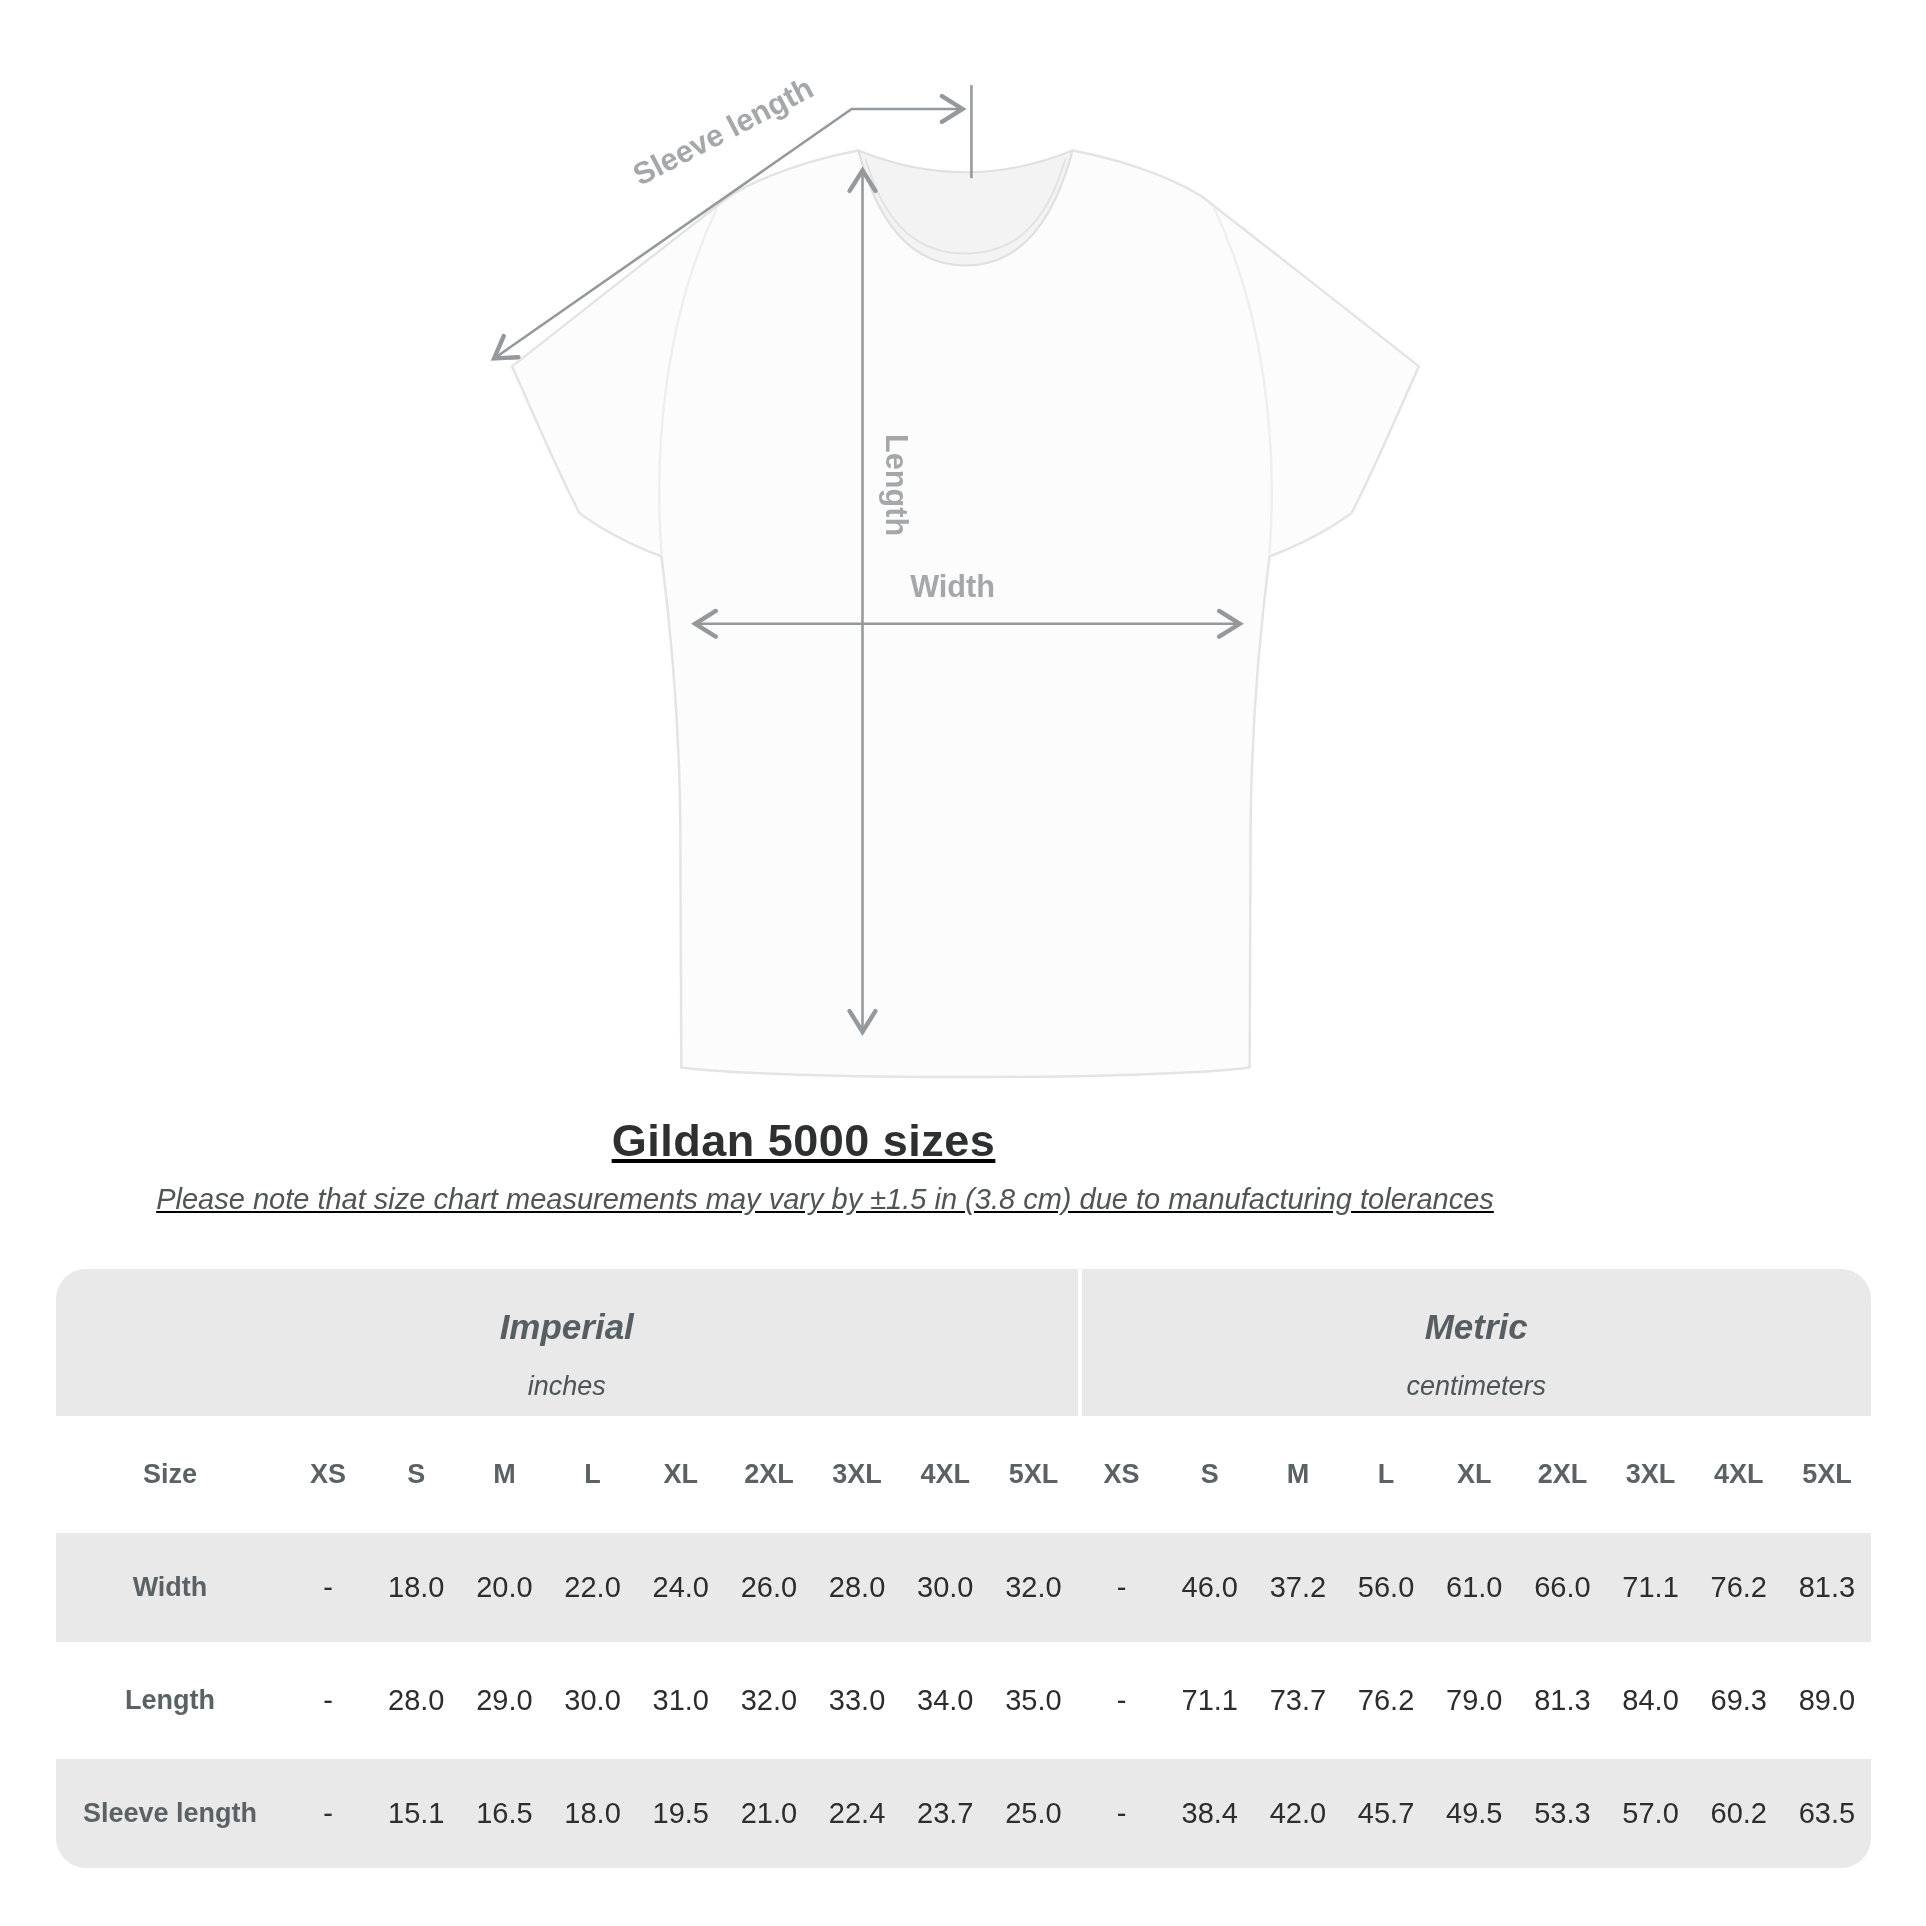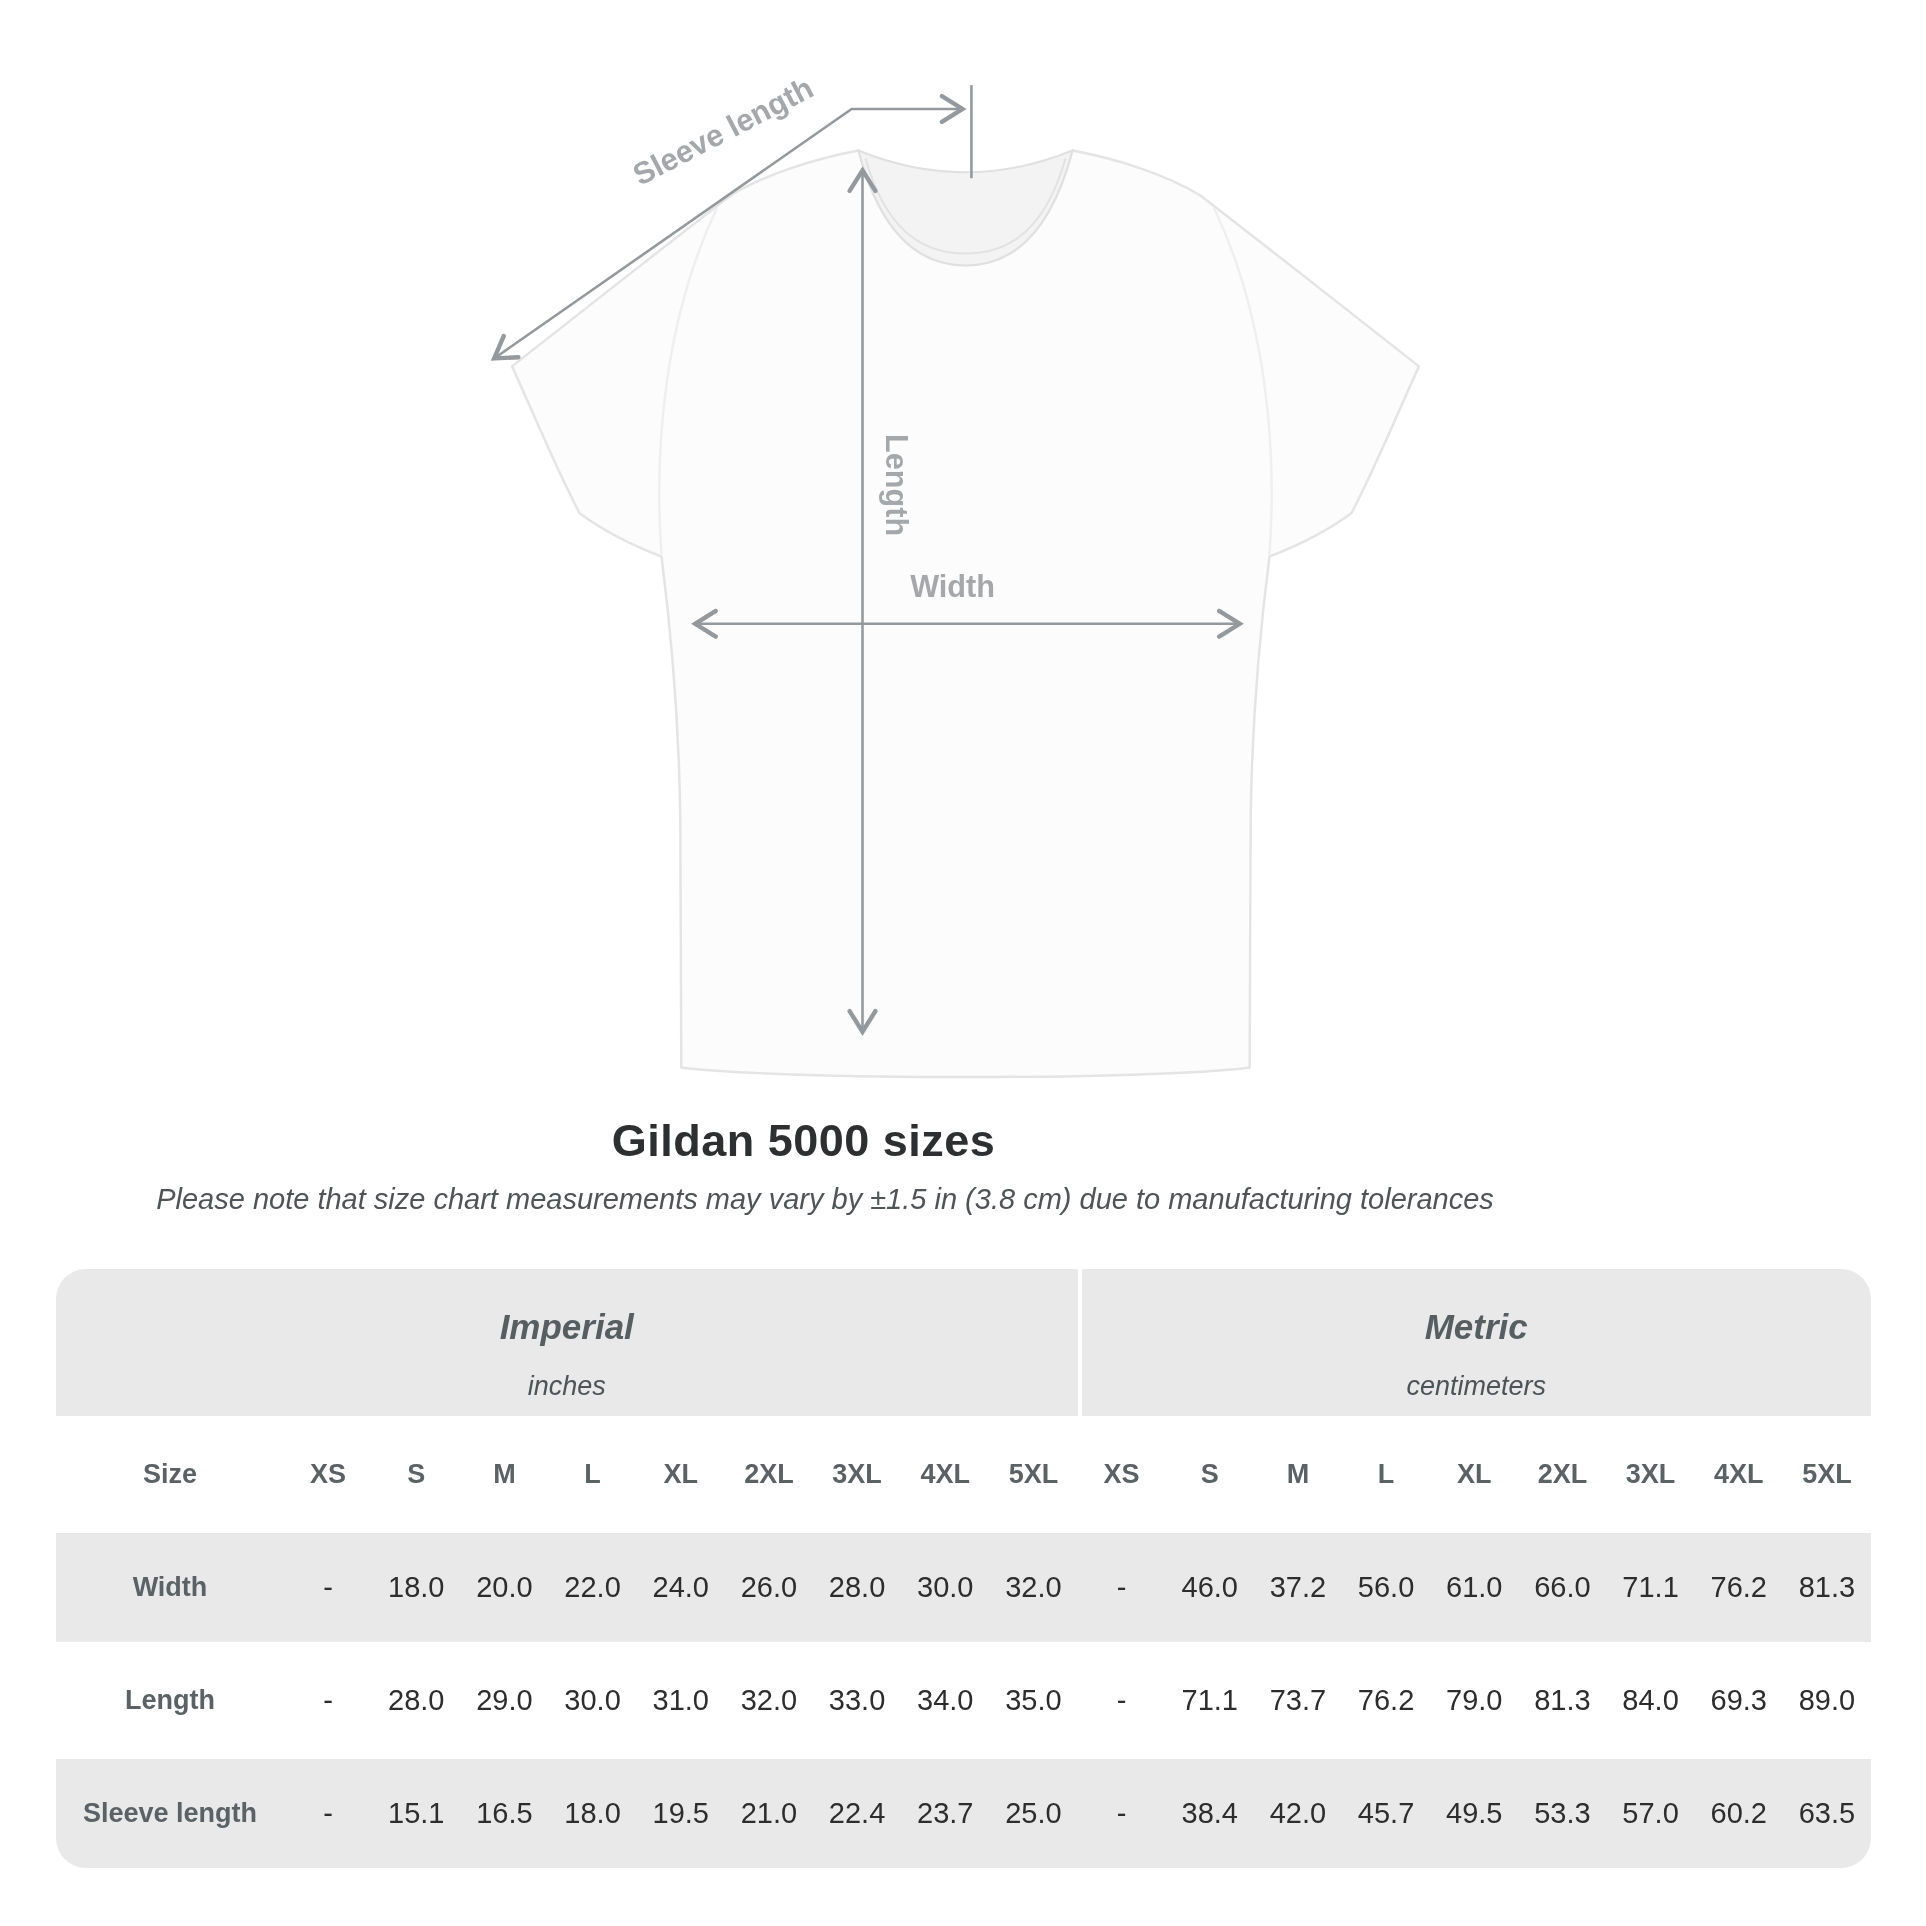--- a/index.html
+++ b/index.html
@@ -4,21 +4,21 @@
 <style>
   html,body{margin:0;padding:0;background:#ffffff;width:1927px;height:1927px;overflow:hidden;
     font-family:"Liberation Sans", sans-serif;}
   .page{position:relative;width:1927px;height:1927px;background:#fff;}
 
   
   .illustration{position:absolute;left:0;top:0;width:1927px;height:1109px;display:block;}
   .diag-label{font-family:"Liberation Sans", sans-serif;font-weight:bold;font-size:31px;fill:#a4a8ab;}
 
   
-  .title-block{position:absolute;left:0;top:1115px;width:1607px;text-align:center;}
+  .title-block{position:absolute;left:0;top:1115px;width:1607px;text-align:center;text-decoration:underline;}
   .title-block h1{margin:0;font-size:45px;font-weight:bold;color:#2d2f30;letter-spacing:0.5px;}
   .title-block p{margin:16px 0 0 0;font-size:29px;font-style:italic;color:#4f5456;padding-left:43px;}
 
   
   .size-table{position:absolute;left:56px;top:1269px;width:1815px;}
   .unit-band{display:grid;grid-template-columns:228px repeat(18,1fr);column-gap:4px;height:147px;background:#fff;}
   .unit-cell{background:#e9e9e9;display:flex;flex-direction:column;align-items:center;justify-content:center;padding-top:24px;}
   .unit-cell.imperial{grid-column:1/11;border-top-left-radius:30px;}
   .unit-cell.metric{grid-column:11/20;border-top-right-radius:30px;}
   .unit-name{font-size:35px;font-weight:bold;font-style:italic;color:#565e62;}

